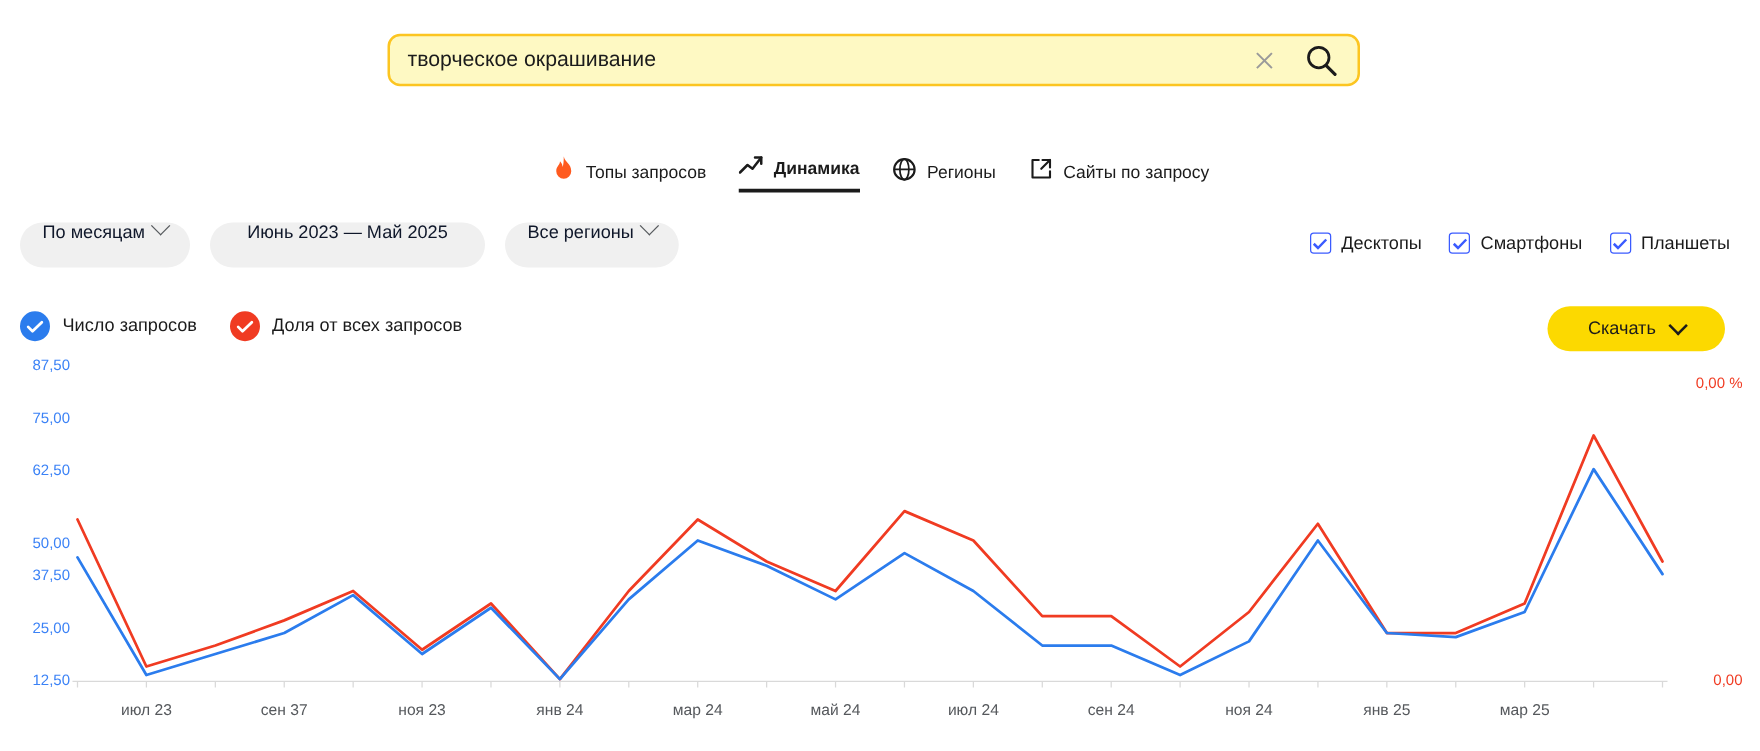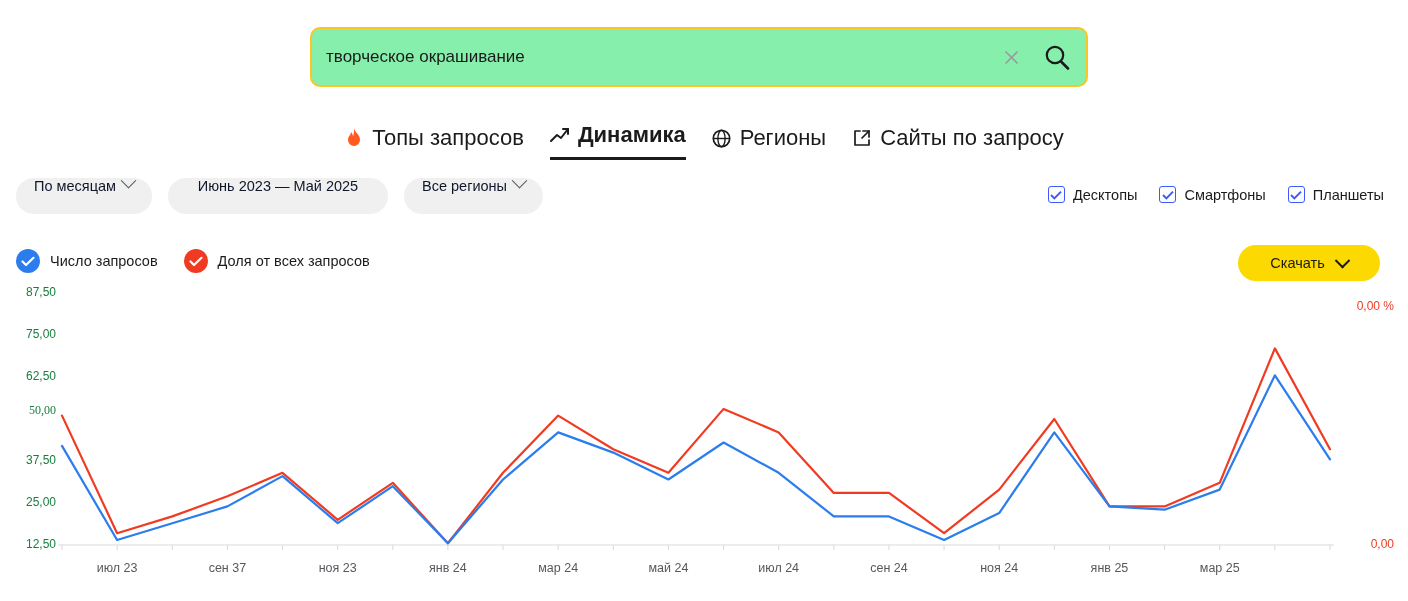--- a/index.html
+++ b/index.html
@@ -15,25 +15,25 @@
     overflow: hidden;
     position: relative;
   }
 
   
   .search-wrap {
     position: absolute;
     left: 310px;
     top: 27px;
     width: 778px;
-    height: 60px;
+    height: 42px;
     border: 2px solid #fcc521;
     border-radius: 10px;
     box-sizing: border-box;
-    background: #86efac;
+    background: #fef9c3;
     display: flex;
     align-items: center;
   }
   .search-input {
     flex: 1;
     border: none;
     outline: none;
     font-family: "Liberation Sans", sans-serif;
     font-size: 17px;
     color: #1b1b1b;
@@ -66,23 +66,23 @@
     left: 0;
     top: 122px;
     width: 1408px;
     display: flex;
     justify-content: center;
     align-items: flex-end;
     gap: 26px;
   }
   .tab {
     display: flex;
-    align-items: center;
+    align-items: flex-end;
     gap: 8px;
-    font-size: 22px;
+    font-size: 14px;
     color: #1b1b1b;
     padding-bottom: 9px;
     cursor: pointer;
     white-space: nowrap;
   }
   .tab.active {
     font-weight: bold;
     border-bottom: 3px solid #1b1b1b;
   }
   .tab .ticon {
@@ -216,21 +216,21 @@
   .chart-area {
     position: absolute;
     left: 0;
     top: 283px;
     width: 1408px;
     height: 318px;
   }
   .y-left-label {
     position: absolute;
     font-size: 12px;
-    color: #15803d;
+    color: #3b82f6;
     text-align: right;
     width: 44px;
     left: 12px;
   }
   .y-right-label {
     position: absolute;
     font-size: 12px;
     color: #f03b22;
     right: 14px;
     text-align: right;
@@ -408,21 +408,21 @@
       </g>
     <g id="series-layer">
         <polyline points="62.0,132.6 117.1,250.2 172.3,233.4 227.4,213.3 282.5,189.8 337.7,236.8 392.8,199.8 447.9,260.3 503.0,189.8 558.2,132.6 613.3,166.2 668.4,189.8 723.6,125.9 778.7,149.4 833.8,209.9 889.0,209.9 944.1,250.2 999.2,206.6 1054.3,136.0 1109.5,223.4 1164.6,223.4 1219.7,199.8 1274.9,65.4 1330.0,166.2" fill="none" stroke="#f03b22" stroke-width="2.2" stroke-linejoin="round" stroke-linecap="round"></polyline>
         <polyline points="62.0,162.9 117.1,257.0 172.3,240.2 227.4,223.4 282.5,193.1 337.7,240.2 392.8,203.2 447.9,260.3 503.0,196.5 558.2,149.4 613.3,169.6 668.4,196.5 723.6,159.5 778.7,189.8 833.8,233.4 889.0,233.4 944.1,257.0 999.2,230.1 1054.3,149.4 1109.5,223.4 1164.6,226.7 1219.7,206.6 1274.9,92.3 1330.0,176.3" fill="none" stroke="#2b7ced" stroke-width="2.2" stroke-linejoin="round" stroke-linecap="round"></polyline>
       </g>
   </svg>
   <div id="ylabels-left">
       <div class="y-left-label" style="top: 2px;">87,50</div>
       <div class="y-left-label" style="top: 44px;">75,00</div>
       <div class="y-left-label" style="top: 86px;">62,50</div>
-      <div class="y-left-label" style="top: 120px; font-family: Liberation Serif, serif;">50,00</div>
+      <div class="y-left-label" style="top: 144px;">50,00</div>
       <div class="y-left-label" style="top: 170px;">37,50</div>
       <div class="y-left-label" style="top: 212px;">25,00</div>
       <div class="y-left-label" style="top: 254px;">12,50</div>
     </div>
   <div id="ylabels-right">
       <div class="y-right-label" style="top: 16px;">0,00 %</div>
       <div class="y-right-label" style="top: 254px;">0,00</div>
     </div>
   <div id="xlabels">
       <div class="x-label" style="left: 117.13px; top: 278px;">июл 23</div>

